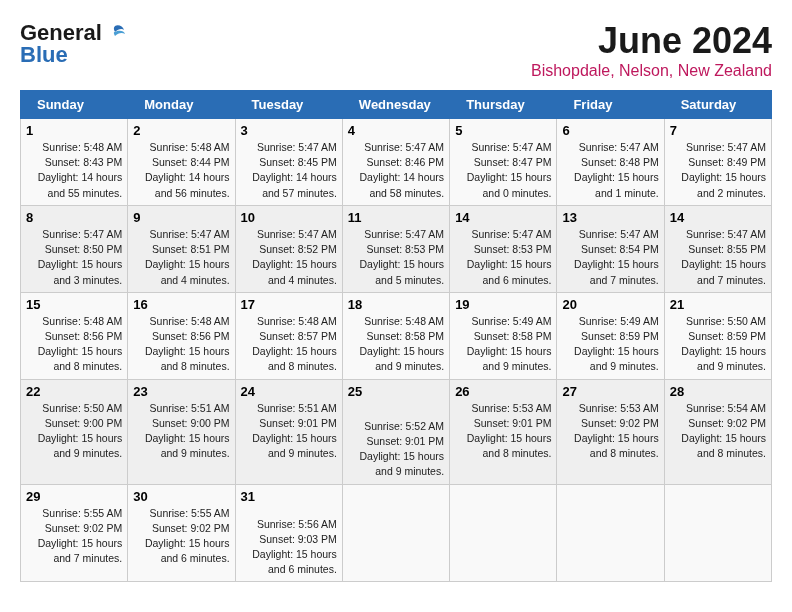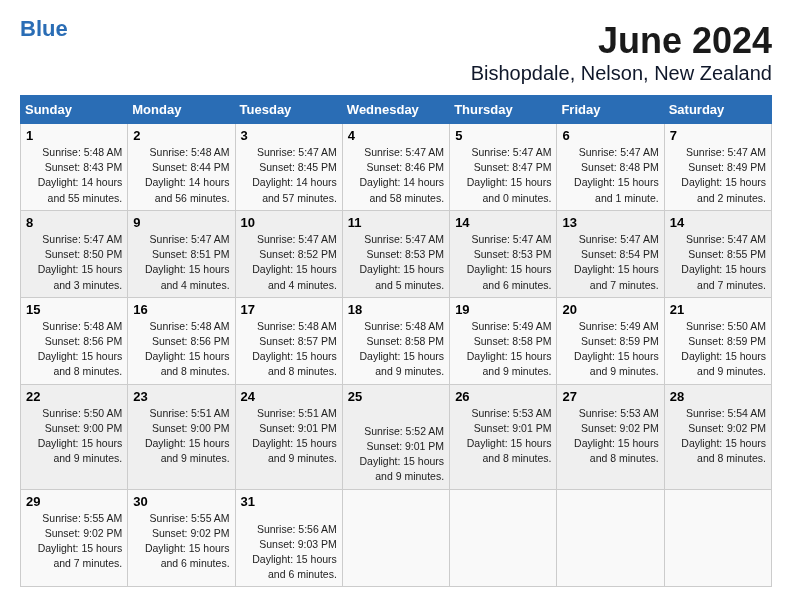--- a/index.html
+++ b/index.html
@@ -23,32 +23,32 @@
     }
     .title-area {
       text-align: right;
     }
     .month-title {
       font-size: 36px;
       font-weight: bold;
       color: #1a1a1a;
     }
     .location-title {
-      font-size: 20px;
-      color: #0f172a;
+      font-size: 16px;
+      color: #be185d;
     }
     table {
       width: 100%;
       border-collapse: collapse;
       font-size: 11px;
     }
     thead tr th {
       background-color: #2a6db5;
       color: #fff;
-      padding: 6px 4px;
+      padding: 6px 16px;
       text-align: left;
       font-size: 13px;
       font-weight: bold;
       border: 1px solid #2a6db5;
     }
     tbody tr td {
       border: 1px solid #ccc;
       padding: 4px 5px;
       vertical-align: top;
       width: 107px;
@@ -74,20 +74,27 @@
     }
     .empty-cell {
       background-color: #f9f9f9;
     }
   </style>
 </head>
 <body>
 
 <div class="header-area">
   <div class="logo">
+    <div style="display:flex;align-items:center;">
+      <span style="font-size:22px;font-weight:bold;color:#1a1a1a;">General</span>
+      <svg width="22" height="22" viewBox="0 0 22 22" style="margin-left:2px;">
+        <path d="M11 4 C14 2, 19 4, 20 8 C18 6, 14 7, 11 10 C10 8, 9 6, 11 4Z" fill="#2a6db5"></path>
+        <path d="M11 10 C14 8, 20 8, 21 12 C18 10, 14 11, 11 14 C10 12, 9 10, 11 10Z" fill="#4a9fd5"></path>
+      </svg>
+    </div>
     <span style="font-size:22px;font-weight:bold;color:#2a6db5;margin-top:-4px;">Blue</span>
   </div>
   <div class="title-area">
     <div class="month-title">June 2024</div>
     <div class="location-title">Bishopdale, Nelson, New Zealand</div>
   </div>
 </div>
 
 <table>
   <thead>

